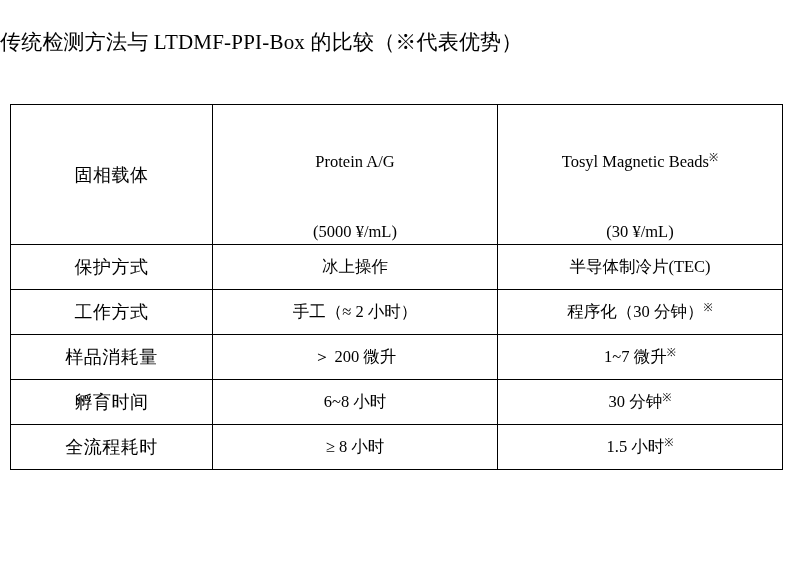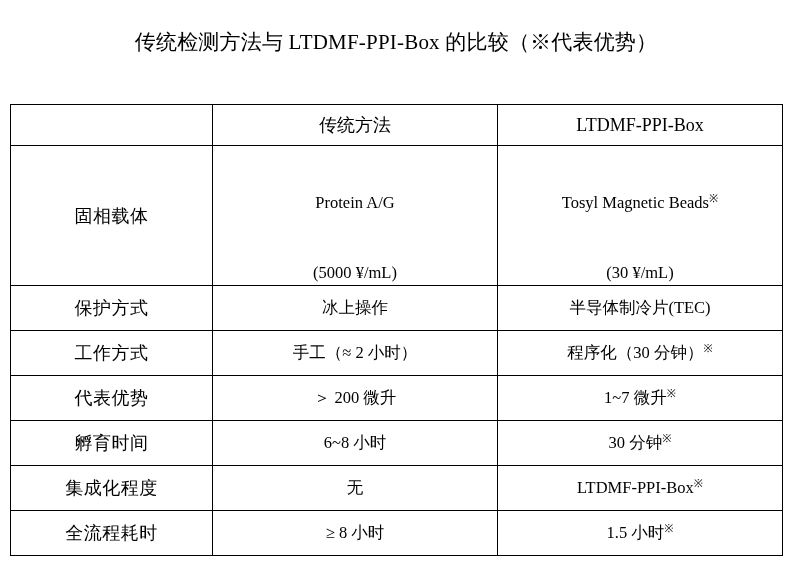--- a/index.html
+++ b/index.html
@@ -14,21 +14,20 @@
     color: #000000;
     overflow: hidden;
   }
   .page {
     position: relative;
     width: 792px;
     height: 577px;
     box-sizing: border-box;
   }
   .title {
-    text-align: center;
     font-size: 21px;
     font-family: "Liberation Serif", serif;
     margin-top: 28px;
     margin-bottom: 0;
     letter-spacing: 0.2px;
   }
   .table-wrap {
     position: absolute;
     left: 10px;
     top: 76px;
@@ -94,25 +93,20 @@
   <div class="title">传统检测方法与 LTDMF-PPI-Box 的比较（※代表优势）</div>
 
   <div class="table-wrap">
     <table class="cmp">
       <colgroup>
         <col class="c1">
           <col class="c2">
           <col class="c3">
       </colgroup>
       <tbody>
-        <tr class="hdr-row">
-          <td class="corner"></td>
-          <td>传统方法</td>
-          <td>LTDMF-PPI-Box</td>
-        </tr>
 
         <tr class="r-tall">
           <td class="rowlabel">固相载体</td>
           <td class="cellval">
             <span class="sub">Protein A/G</span>
             <span class="sub">(5000 ¥/mL)</span>
           </td>
           <td class="cellval">
             <span class="sub"><span>Tosyl Magnetic Beads</span><sup class="star">※</sup></span>
             <span class="sub">(30 ¥/mL)</span>
@@ -126,36 +120,31 @@
         </tr>
 
 
         <tr class="r-std">
           <td class="rowlabel">工作方式</td>
           <td class="cellval">手工（≈ 2 小时）</td>
           <td class="cellval"><span>程序化（30 分钟）</span><sup class="star">※</sup></td>
         </tr>
 
         <tr class="r-std">
-          <td class="rowlabel">代表优势</td>
+          <td class="rowlabel">样品消耗量</td>
           <td class="cellval">＞ 200 微升</td>
           <td class="cellval"><span>1~7 微升</span><sup class="star">※</sup></td>
         </tr>
 
         <tr class="r-std">
           <td class="rowlabel">孵育时间</td>
           <td class="cellval">6~8 小时</td>
           <td class="cellval"><span>30 分钟</span><sup class="star">※</sup></td>
         </tr>
 
-        <tr class="r-std">
-          <td class="rowlabel">集成化程度</td>
-          <td class="cellval">无</td>
-          <td class="cellval"><span>LTDMF-PPI-Box</span><sup class="star">※</sup></td>
-        </tr>
 
         <tr class="r-std">
           <td class="rowlabel">全流程耗时</td>
           <td class="cellval">≥ 8 小时</td>
           <td class="cellval"><span>1.5 小时</span><sup class="star">※</sup></td>
         </tr>
       </tbody>
     </table>
   </div>
 

